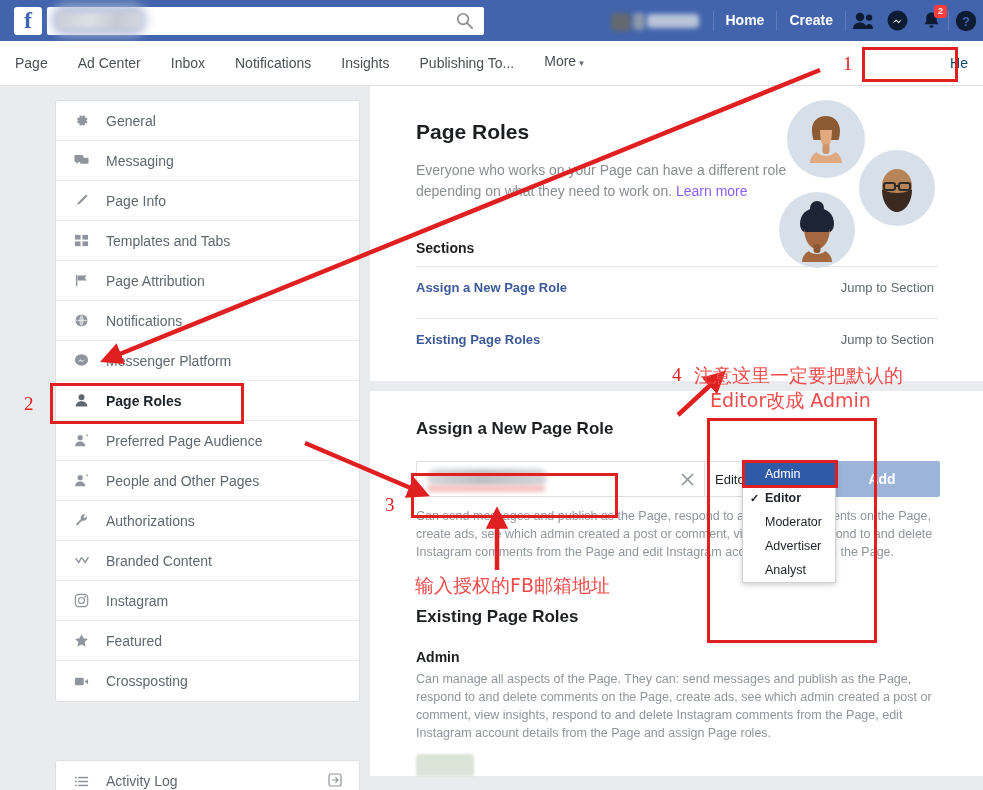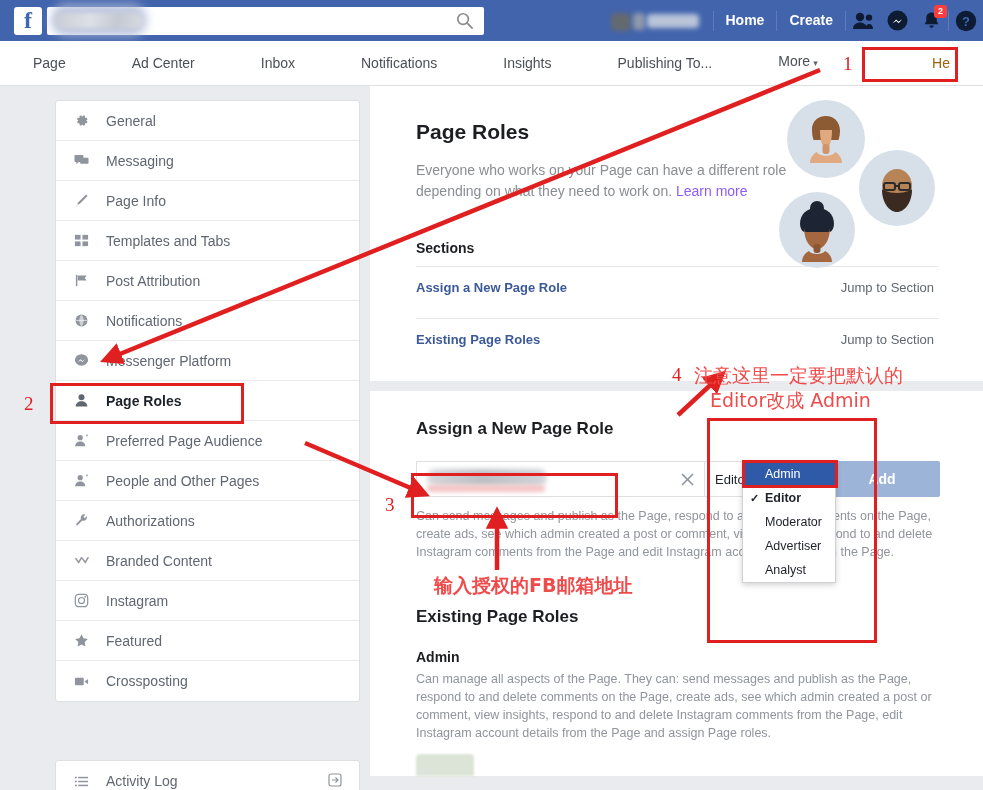--- a/index.html
+++ b/index.html
@@ -72,24 +72,24 @@
   }
 
   
   .page-nav {
     position: absolute; left: 0; top: 41px; width: 983px; height: 45px;
     background: #fff; border-bottom: 1px solid #dddfe2;
     display: flex; align-items: flex-end;
   }
   .page-nav .tabs { display: flex; align-items: flex-end; height: 45px; }
   .page-tab {
-    font-size: 14px; color: #4b4f56; padding: 0 33px;
+    font-size: 14px; color: #4b4f56; padding: 0 15px;
     line-height: 43px; white-space: nowrap;
   }
-  .page-tab.muted { color: #a16207; }
+  .page-tab.muted { color: #0c4a6e; }
   .page-tab.active {
     color: #1d2129; font-weight: bold;
     border-bottom: 3px solid #4267b2;
     line-height: 42px;
   }
   .caret-dn { font-size: 9px; margin-left: 3px; color: #606770; }
   .nav-spacer { flex: 1; }
 
   
   .sidebar {
@@ -344,21 +344,21 @@
       <span>Templates and Tabs</span>
     </div>
 
     <div class="side-item">
       <span class="side-ico">
         <svg width="15" height="15" viewBox="0 0 16 16">
             <rect x="2" y="2" width="1.6" height="12" fill="currentColor"></rect>
             <path d="M4 2.6h9.5l-2 2.7 2 2.7H4z" fill="currentColor"></path>
           </svg>
       </span>
-      <span>Post Attribution</span>
+      <span>Page Attribution</span>
     </div>
 
     <div class="side-item">
       <span class="side-ico">
         <svg width="15" height="15" viewBox="0 0 16 16">
             <circle cx="8" cy="8" r="6.4" fill="currentColor"></circle>
             <path d="M8 1.6c1.6 1.6 2.4 4 2.4 6.4S9.6 12.8 8 14.4C6.4 12.8 5.6 10.4 5.6 8S6.4 3.2 8 1.6z" fill="#fff" opacity=".55"></path>
             <rect x="1.6" y="7.3" width="12.8" height="1.3" fill="#fff" opacity=".55"></rect>
           </svg>
       </span>
@@ -611,15 +611,15 @@
   <div class="anno rbox" style="left:411px; top:473px; width:207px; height:45px;"></div>
 
   <div class="anno rnum" style="left:672px; top:364px;">4</div>
   <div class="anno cn" style="left:694px; top:363px;">注意这里一定要把默认的</div>
   <div class="anno cn" style="left:694px; top:388px;margin-left:16px;">Editor改成 Admin</div>
 
   <div class="anno rbox" style="left:707px; top:418px; width:170px; height:225px;"></div>
 
   <div class="anno rbox" style="left:742px; top:460px; width:96px; height:28px;"></div>
 
-  <div class="anno cn" style="left:434px; top:573px;font-weight:bold;">输入授权的FB邮箱地址</div>
+  <div class="anno cn" style="left:415px; top:573px;">输入授权的FB邮箱地址</div>
 
 </div>
 
 </body></html>

